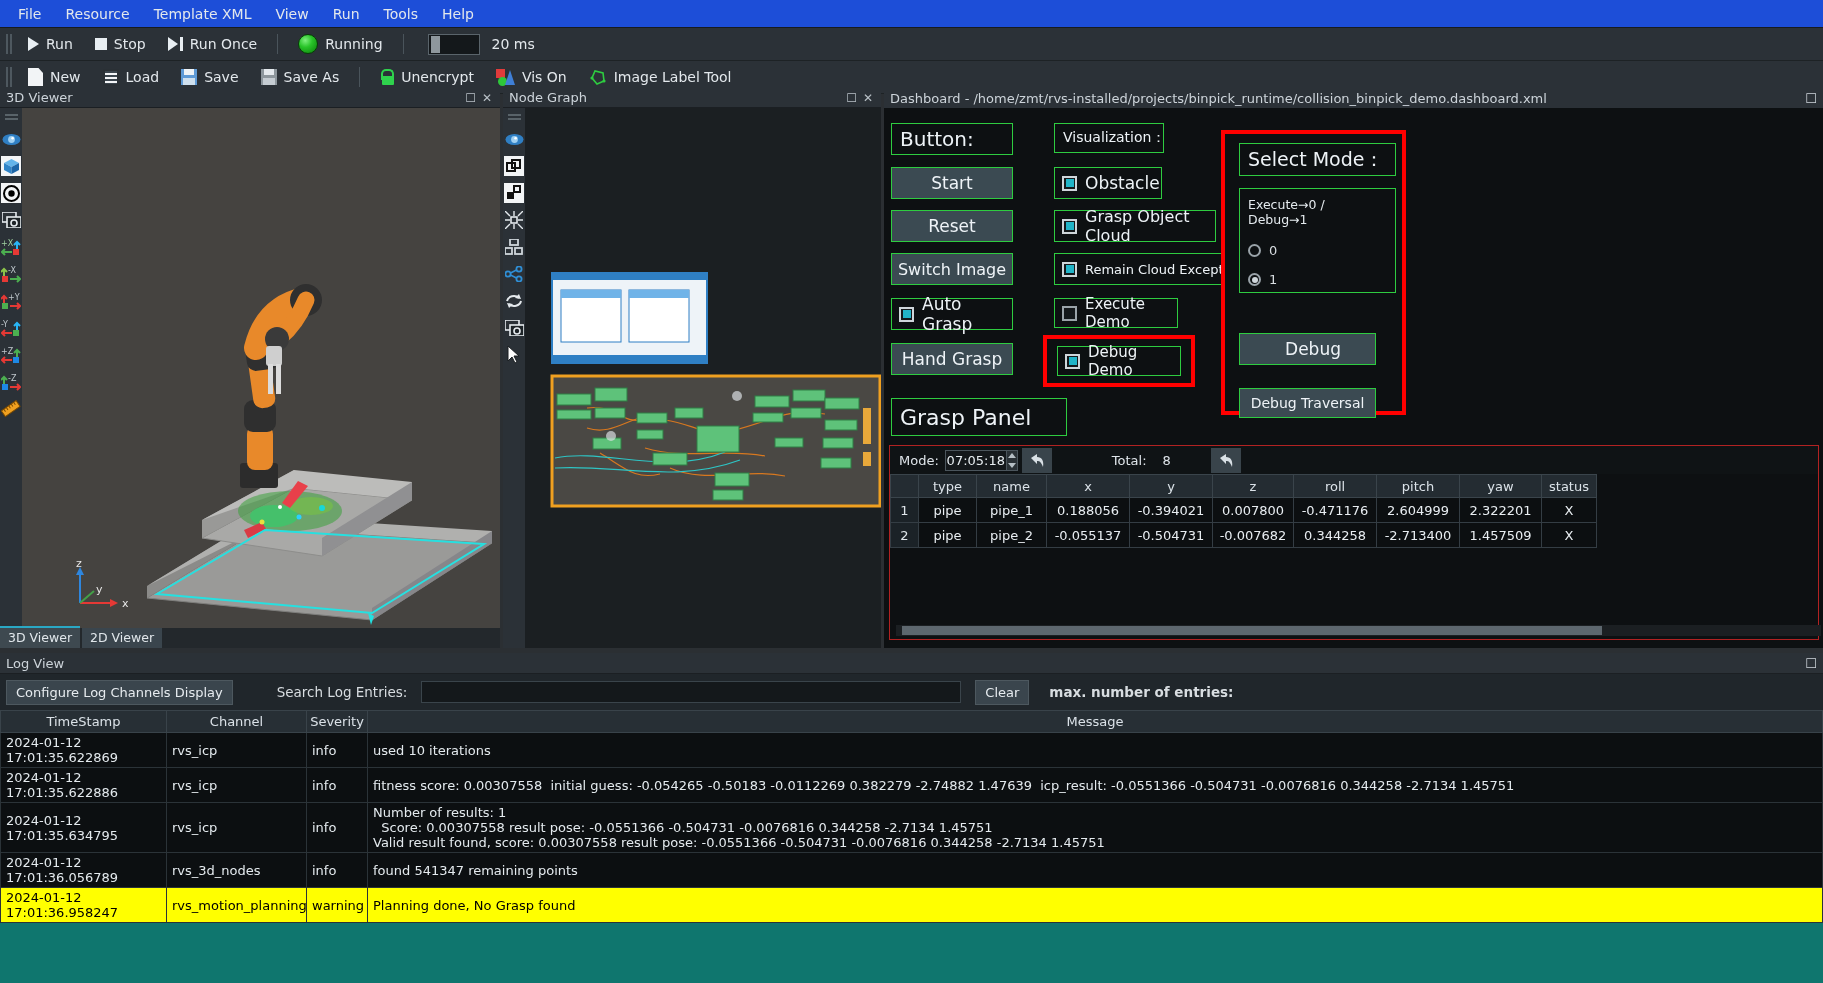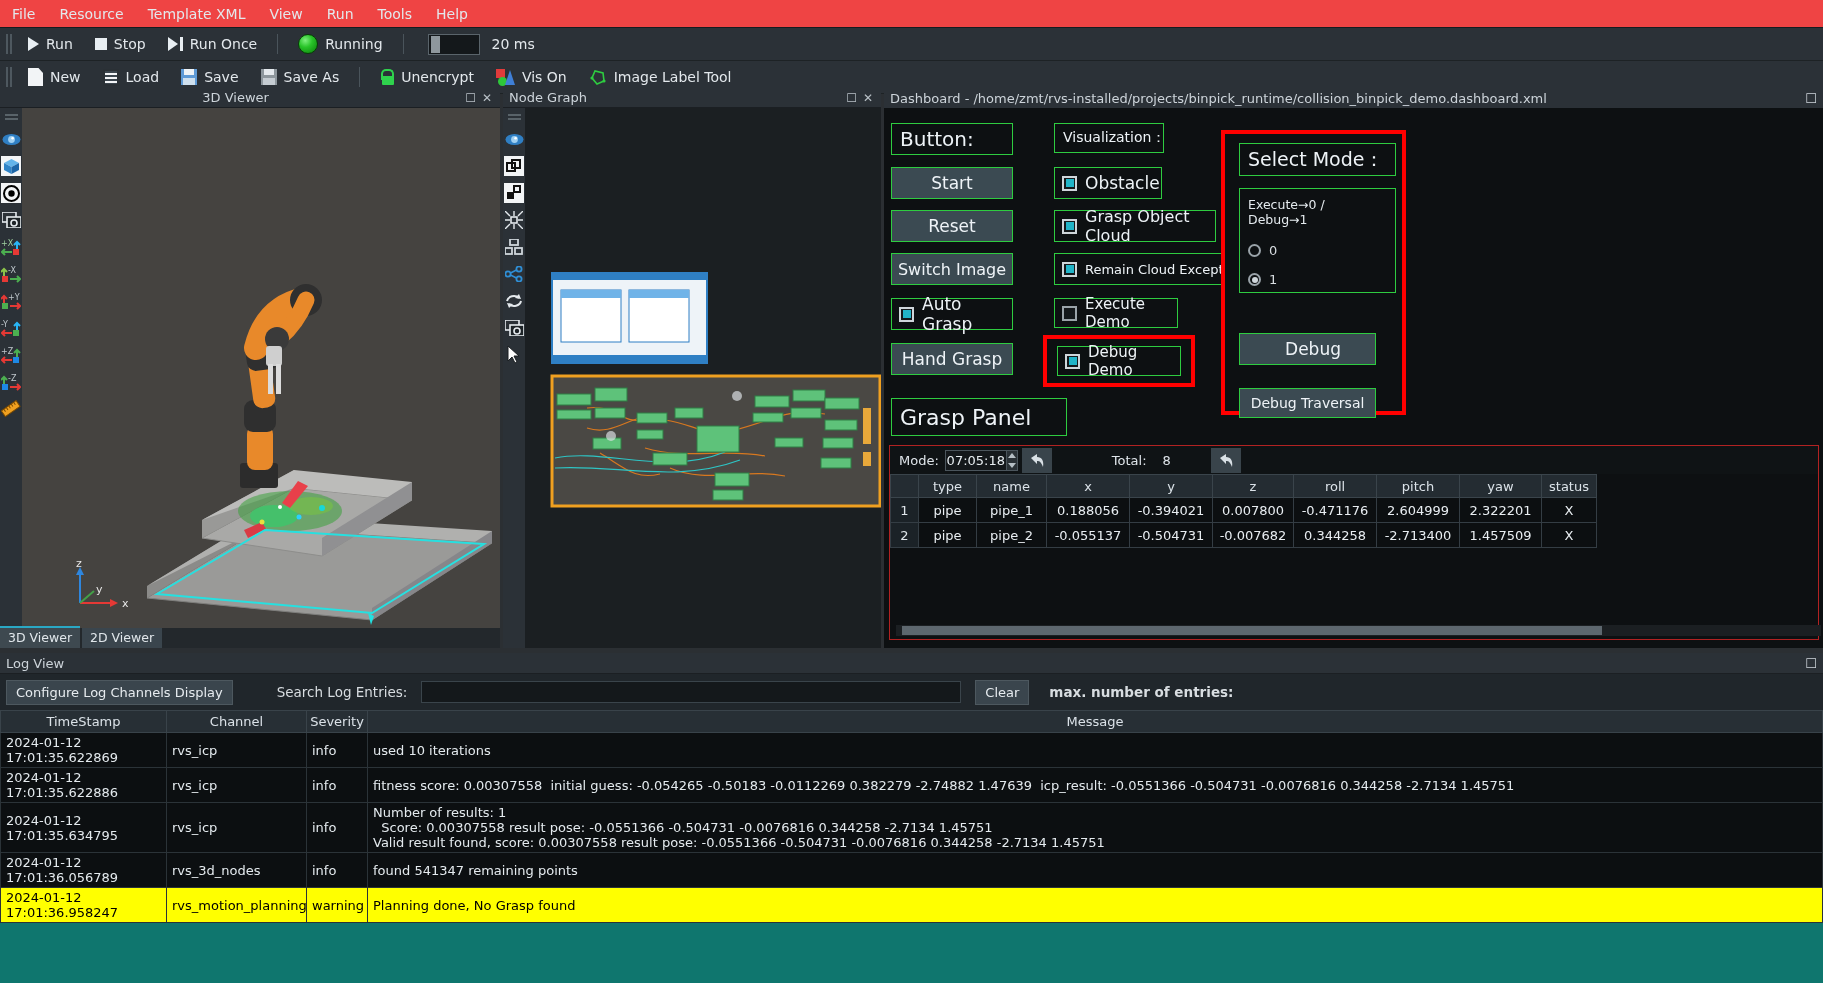--- a/index.html
+++ b/index.html
@@ -8,22 +8,22 @@
     background: #2b2f33;
     font-family: "DejaVu Sans", "Liberation Sans", sans-serif;
     font-size: 13px;
     color: #d8dde1;
     overflow: hidden;
   }
   #app { position: relative; width: 1823px; height: 983px; }
 
   
   .menubar {
-    height: 28px; background: #ef4444; display: flex; align-items: center;
-    border-bottom: 1px solid #171b1f;
+    height: 28px; background: #1d4ed8; display: flex; align-items: center;
+    padding-left: 6px; border-bottom: 1px solid #171b1f;
   }
   .menubar .mi { padding: 4px 12px; font-size: 14px; color: #e3e8ec; cursor: default; }
 
   
   .toolbar {
     height: 33px; background: #2b3137; display: flex; align-items: center;
     border-bottom: 1px solid #1d2225; padding-left: 2px;
   }
   .grip { width: 7px; height: 20px; margin: 0 4px;
     background: repeating-linear-gradient(90deg,#4e585f 0 2px, transparent 2px 4px); }
@@ -70,21 +70,21 @@
 
   
   .panel-title {
     height: 20px; background: #2b3137; color: #cdd4da; font-size: 13px;
     display: flex; align-items: center; padding: 0 6px; border-bottom: 1px solid #1b1f23;
   }
   .panel-title .t { flex: 1; white-space: nowrap; overflow: hidden; }
   .panel-title .ctl { display: flex; gap: 6px; padding-right: 2px; color: #b9c1c7; font-size: 12px; }
 
   
-  #viewer3d { position: absolute; left: 0; top: 88px; width: 500px; height: 560px; background: #262b2f; text-align: center; }
+  #viewer3d { position: absolute; left: 0; top: 88px; width: 500px; height: 560px; background: #262b2f; }
   #viewer3d .body { position: absolute; left: 0; top: 20px; width: 500px; height: 520px; display: flex; }
   .vtoolbar { width: 22px; background: #2b3137; padding-top: 6px;
     display: flex; flex-direction: column; align-items: center; gap: 7px; }
   .vtoolbar .hdl { width: 13px; height: 6px;
     background: repeating-linear-gradient(180deg,#596369 0 2px, transparent 2px 4px); margin-bottom: 2px; }
   .vtoolbar .vi { width: 20px; height: 20px; display: flex; align-items: center; justify-content: center; }
   .vtoolbar .vi.boxed { background: #f3f5f7; }
   .scene { flex: 1; background: #454340; position: relative; overflow: hidden; }
   .tabs { position: absolute; left: 0; bottom: 0; width: 500px; height: 20px;
     display: flex; align-items: flex-end; background: #23282c; }

